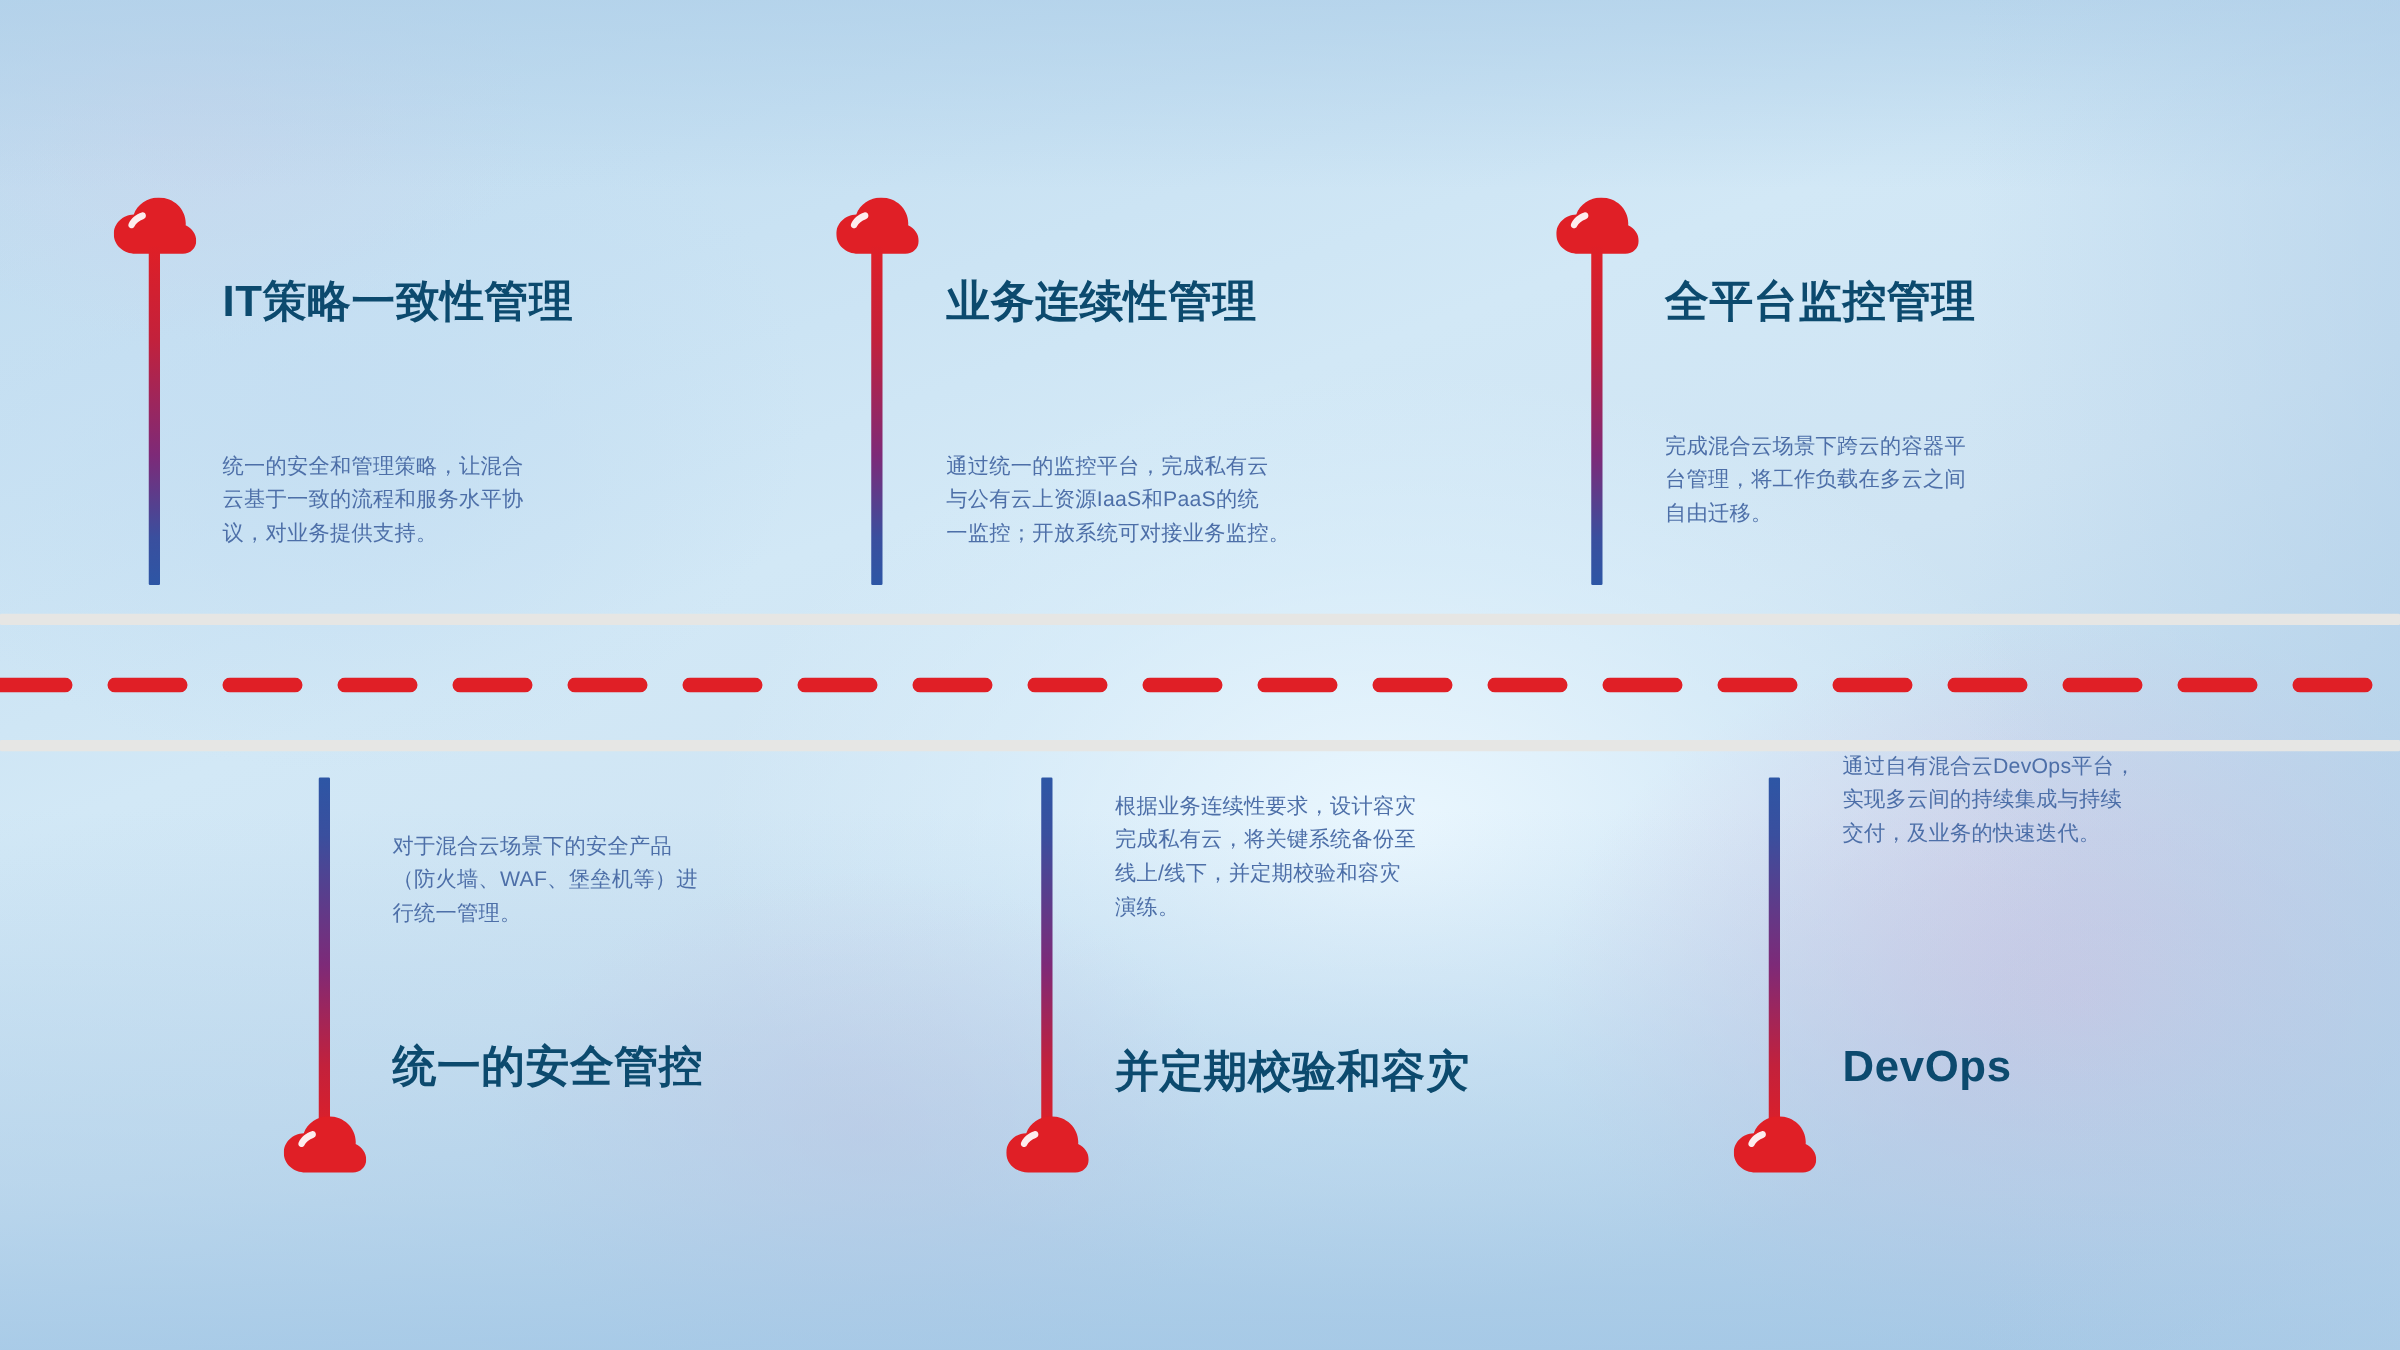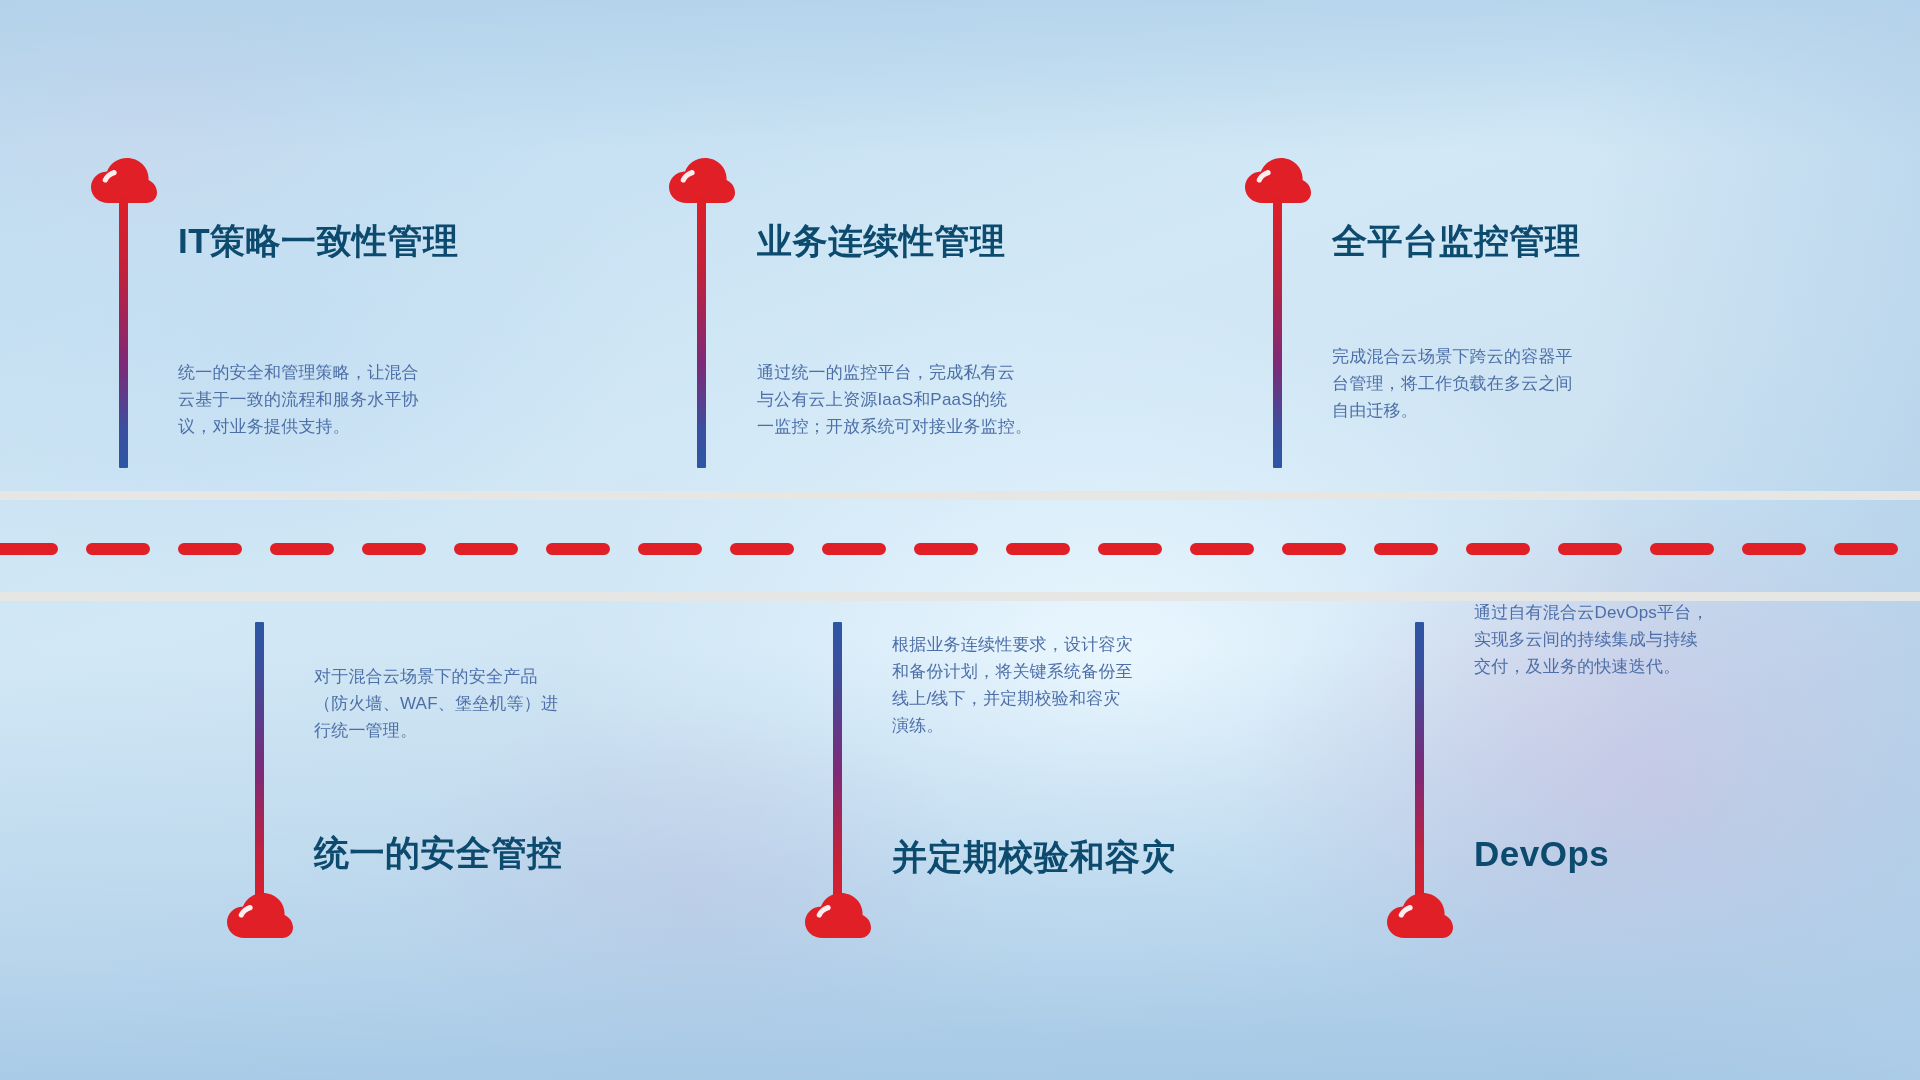--- a/index.html
+++ b/index.html
@@ -137,21 +137,21 @@
     <svg viewBox="0 0 66 46" width="66" height="46" aria-hidden="true">
       <path d="M17.5 45C7.8 45 0 38.2 0 29.2 0 20.6 7.1 13.8 16 13.5 18.9 5.6 26.8 0 36 0c11.9 0 21.6 9.2 21.6 20.6 0 .5 0 1-.1 1.5C62.6 24.4 66 29.2 66 34.7 66 40.4 61.2 45 55.3 45H17.5z" fill="#e01f26"></path>
       <path d="M13.6 24.5c-1.6-.4-2.4-2-1.7-3.5 2-4.3 5.8-7.6 10.5-9 1.6-.5 3.1.6 3.3 2.2.2 1.4-.7 2.7-2.1 3.1-3.2 1-5.8 3.2-7.2 6.1-.5 1-1.7 1.4-2.8 1.1z" fill="#ffffff" opacity=".92"></path>
     </svg>
   </div>
 </div>
 
 <div class="item">
   <div class="bar bar-bottom" style="left:833px;top:622px;height:288px"></div>
   <div class="body" style="left:892px;top:632px;width:430px">根据业务连续性要求，设计容灾
-和备份计划，将关键系统备份至
+完成私有云，将关键系统备份至
 线上/线下，并定期校验和容灾
 演练。</div>
   <div class="title" style="left:892px;top:834px">并定期校验和容灾</div>
   <div class="cloud" style="left:805px;top:893px">
     <svg viewBox="0 0 66 46" width="66" height="46" aria-hidden="true">
       <path d="M17.5 45C7.8 45 0 38.2 0 29.2 0 20.6 7.1 13.8 16 13.5 18.9 5.6 26.8 0 36 0c11.9 0 21.6 9.2 21.6 20.6 0 .5 0 1-.1 1.5C62.6 24.4 66 29.2 66 34.7 66 40.4 61.2 45 55.3 45H17.5z" fill="#e01f26"></path>
       <path d="M13.6 24.5c-1.6-.4-2.4-2-1.7-3.5 2-4.3 5.8-7.6 10.5-9 1.6-.5 3.1.6 3.3 2.2.2 1.4-.7 2.7-2.1 3.1-3.2 1-5.8 3.2-7.2 6.1-.5 1-1.7 1.4-2.8 1.1z" fill="#ffffff" opacity=".92"></path>
     </svg>
   </div>
 </div>

